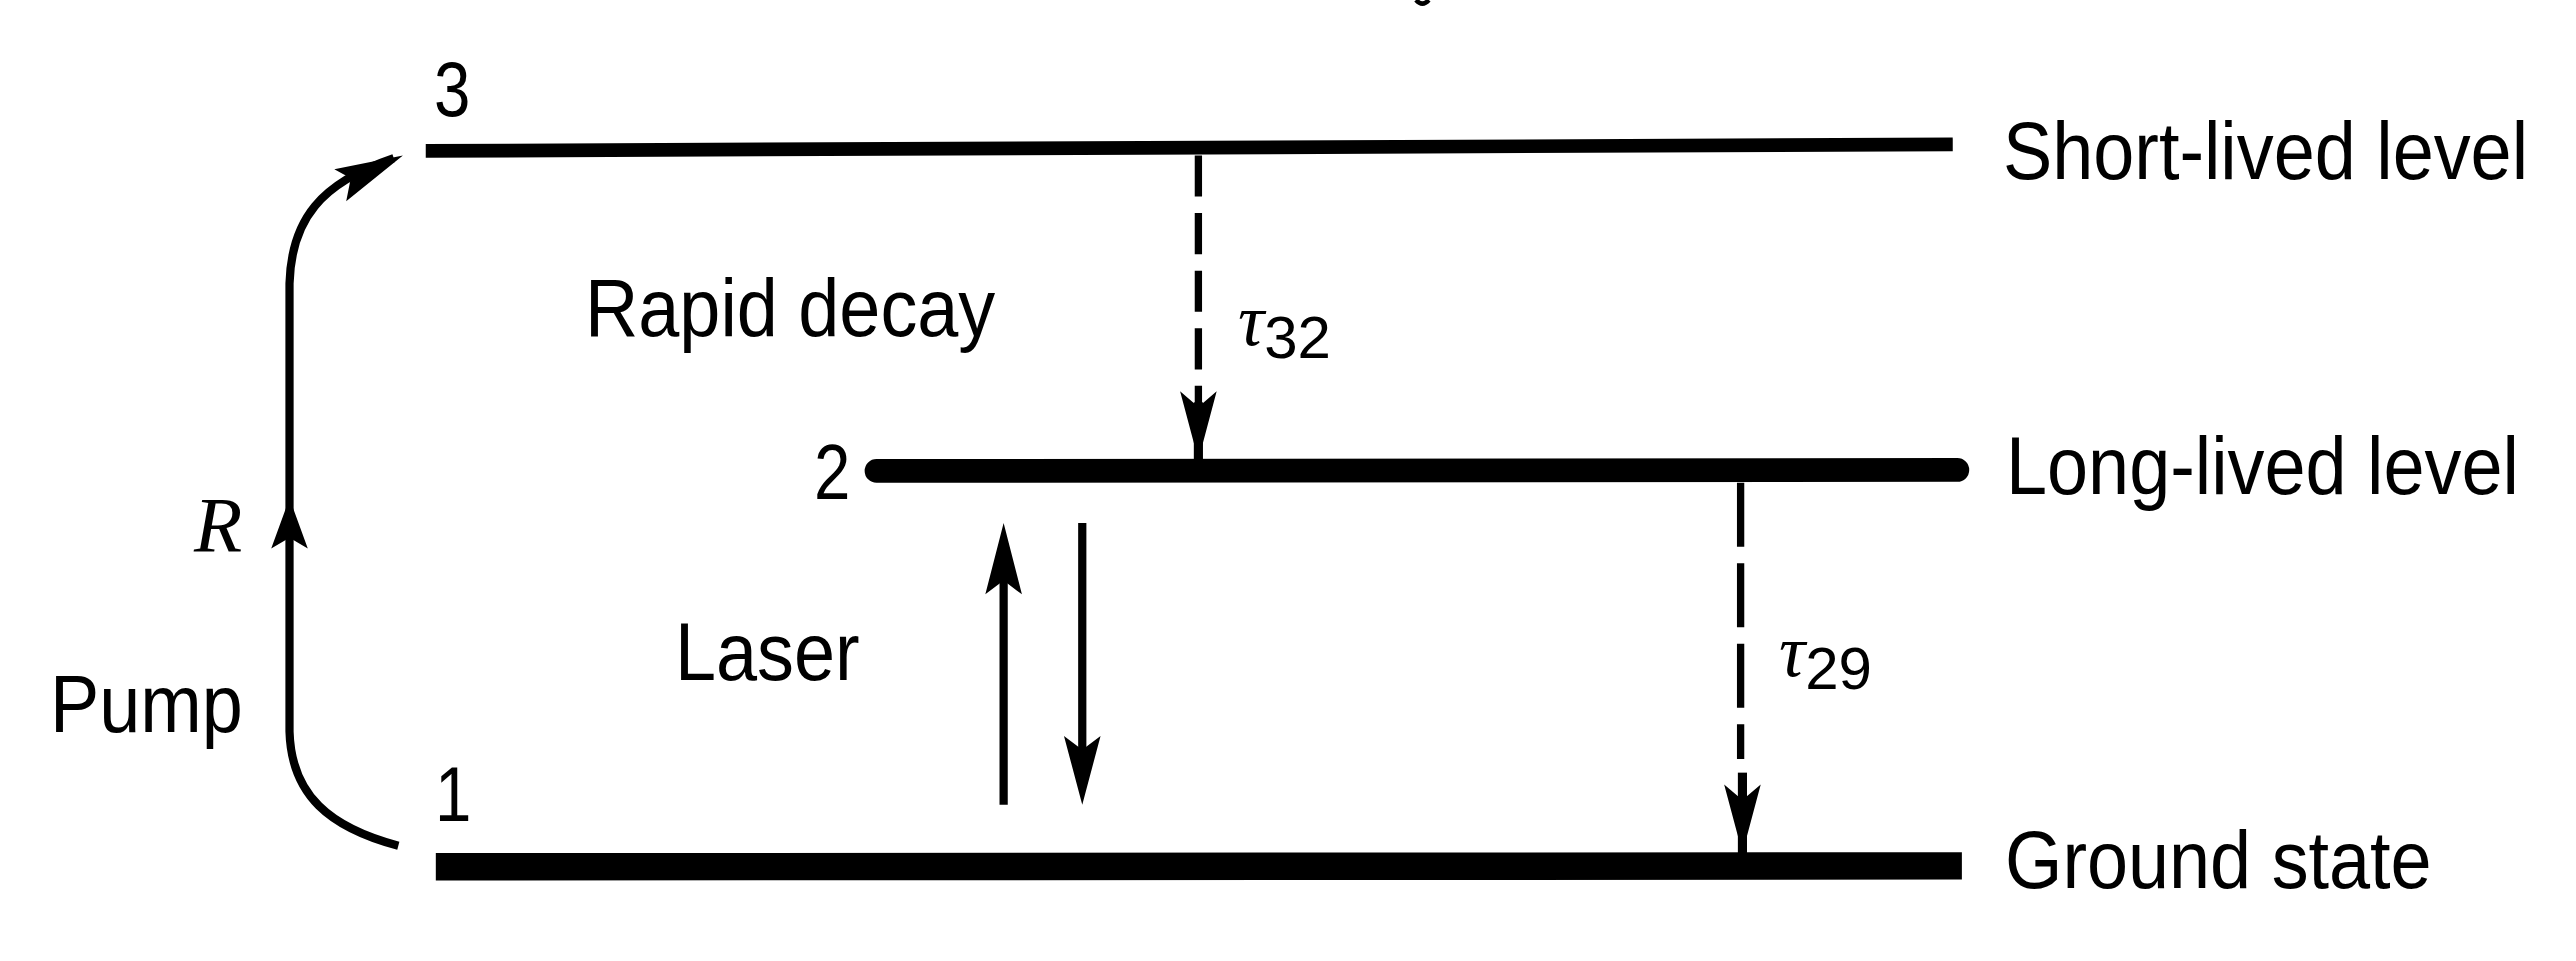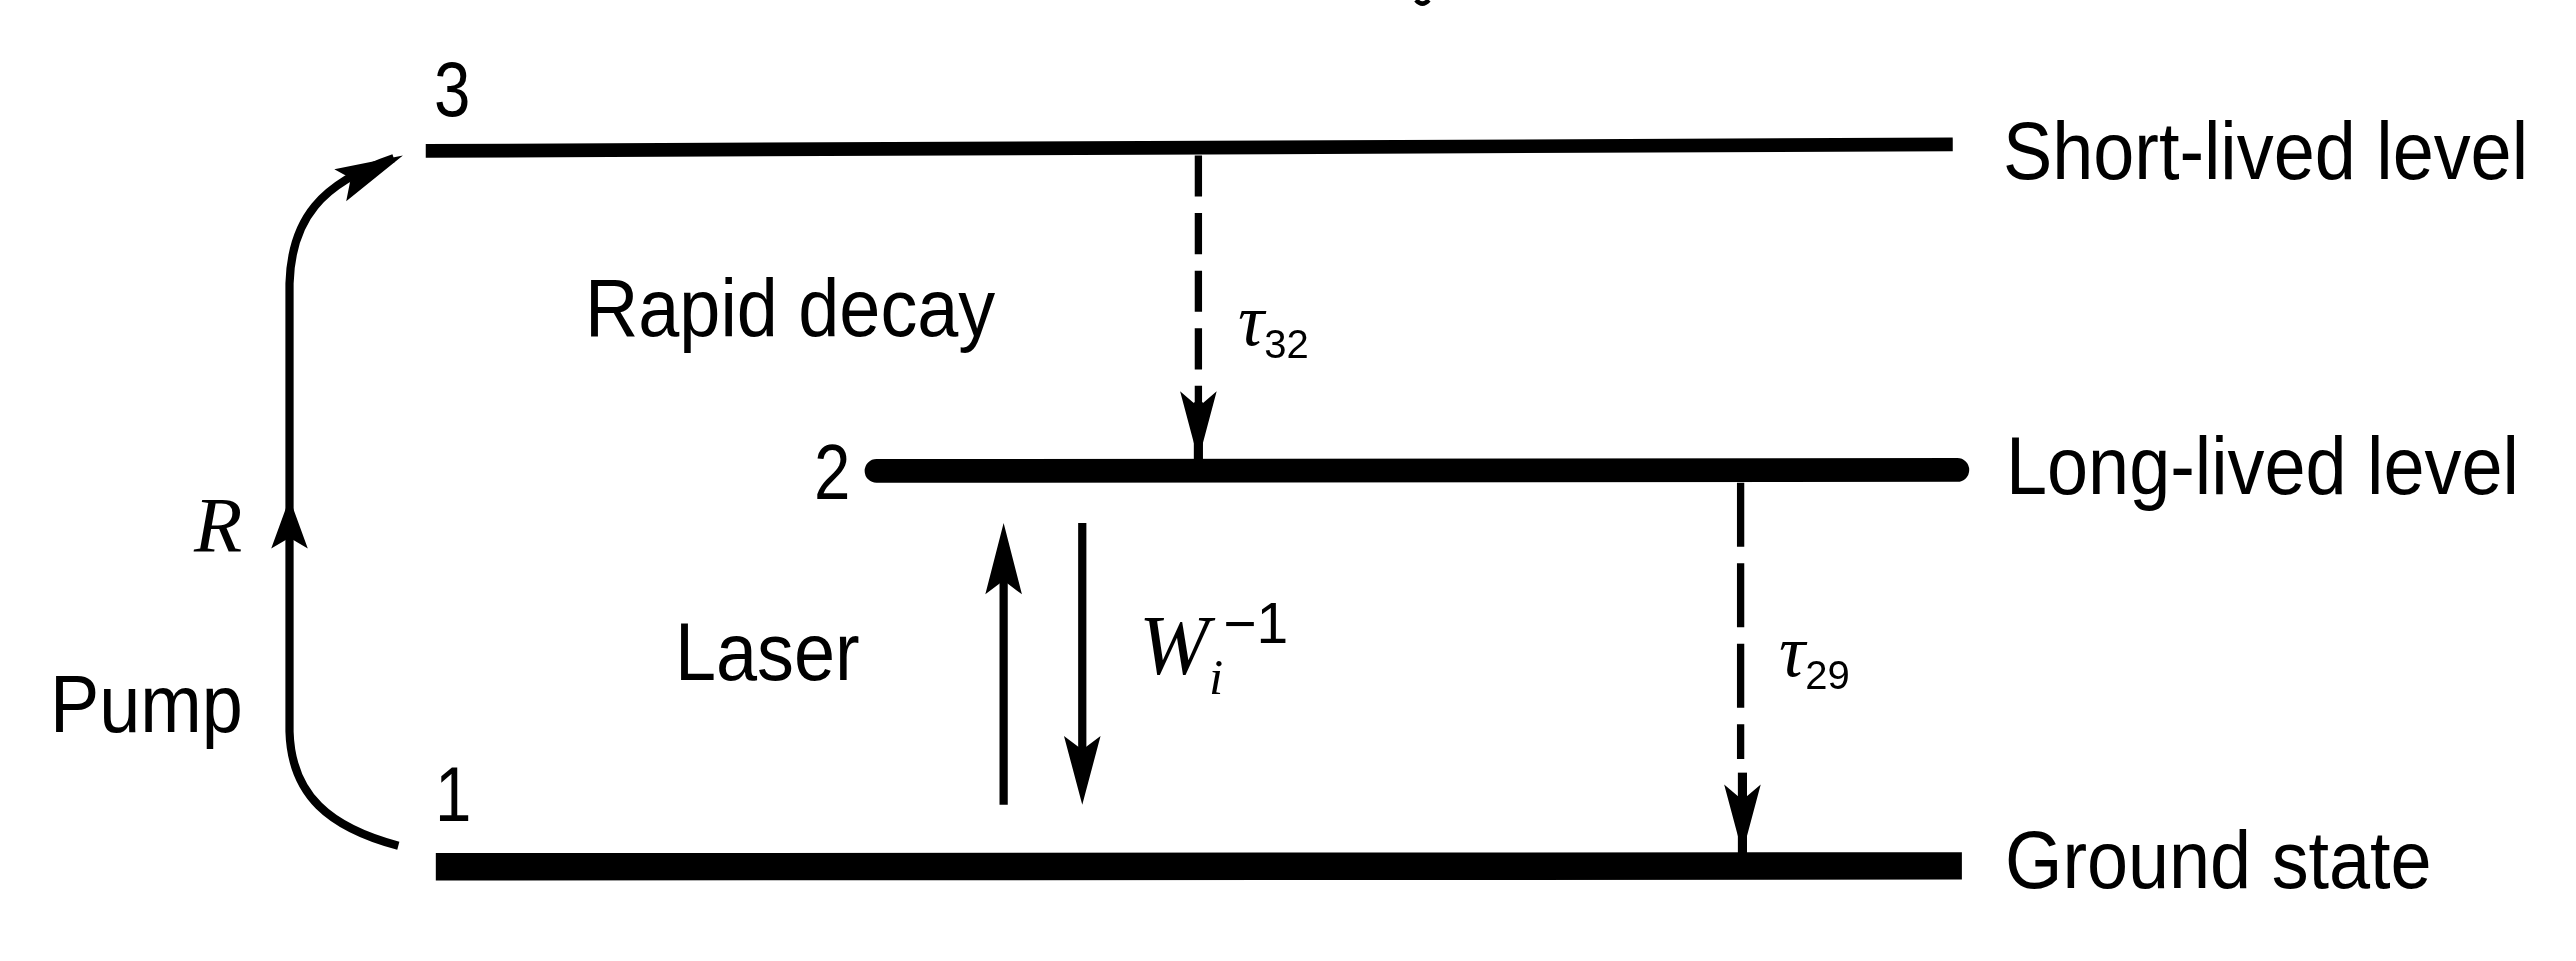--- a/index.html
+++ b/index.html
@@ -9,21 +9,21 @@
     position: absolute;
     font-family: "Liberation Sans", "DejaVu Sans", sans-serif;
     color: #000;
     white-space: nowrap;
     line-height: 1;
   }
   .big { font-size: 82px; transform: scaleX(0.9); transform-origin: left top; }
   .num { font-size: 77px; transform: scaleX(0.85); transform-origin: left top; }
   .ital { font-family: "Liberation Serif", "DejaVu Serif", serif; font-style: italic; }
   .sym { font-size: 73px; }
-  .sub { font-size: 40px; font-family: "Liberation Sans", "DejaVu Sans", sans-serif; font-style: normal; position: relative; top: 12.8px; }
+  .sub { font-size: 60px; font-family: "Liberation Sans", "DejaVu Sans", sans-serif; font-style: normal; position: relative; top: 12.8px; }
   .sup { font-size: 57px; font-family: "Liberation Sans", "DejaVu Sans", sans-serif; font-style: normal; position: relative; top: -31px; }
   .subi { font-size: 51px; position: relative; top: 20px; }
 </style>
 </head>
 <body>
 
 <div id="diagram">
   <svg width="2576" height="961" viewBox="0 0 2816 1051" xmlns="http://www.w3.org/2000/svg">
     <defs>
       <marker id="ah" markerWidth="10" markerHeight="10" refX="9" refY="5" orient="auto" markerUnits="userSpaceOnUse" viewBox="0 0 10 10">
@@ -86,22 +86,19 @@
 
   
   <div class="lbl ital" style="left:194px; top:485px; font-size:79px;">R</div>
 
   
   <div class="lbl" style="left:1238px; top:284px;">
     <span class="ital sym">τ</span><span class="sub">32</span>
   </div>
 
   
-  <div class="lbl" style="left:1139px; top:604px;">
-    <span class="ital sym" style="font-size:84px;">W</span><span class="ital subi">i</span><span class="sup">−1</span>
-  </div>
 
   
   <div class="lbl" style="left:1779px; top:615px;">
     <span class="ital sym">τ</span><span class="sub">29</span>
   </div>
 </div>
 
 
 </body></html>

